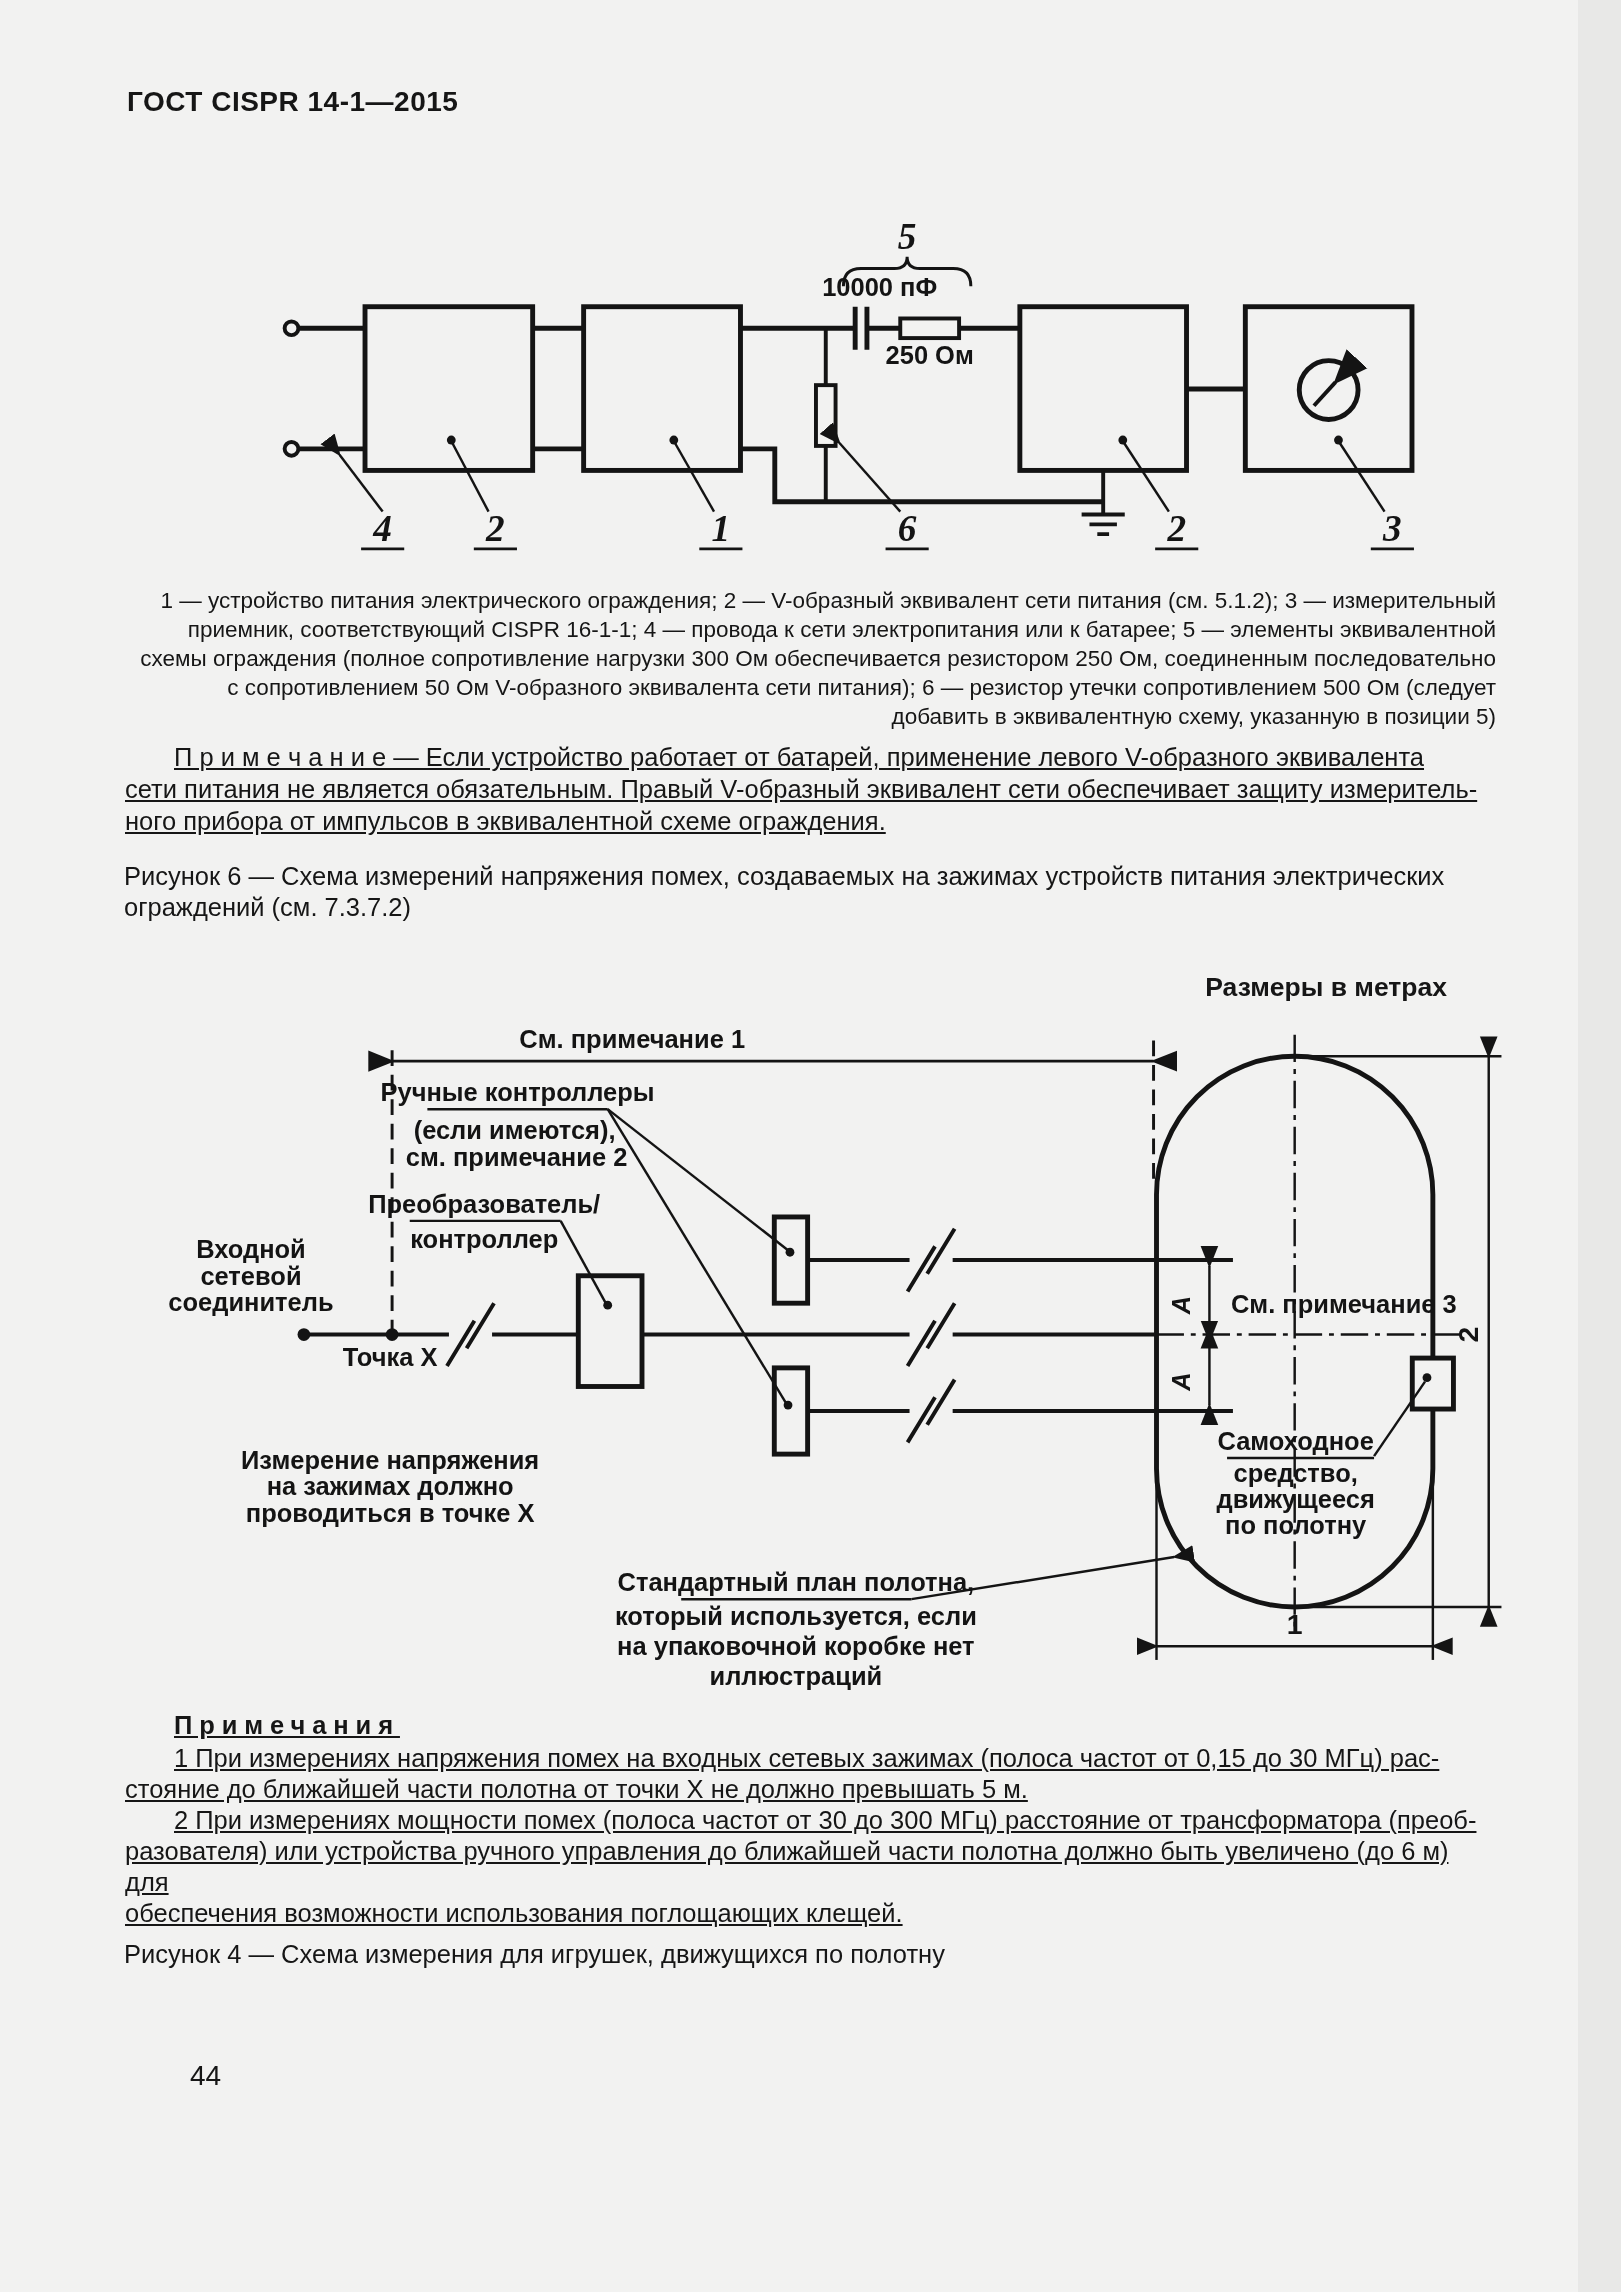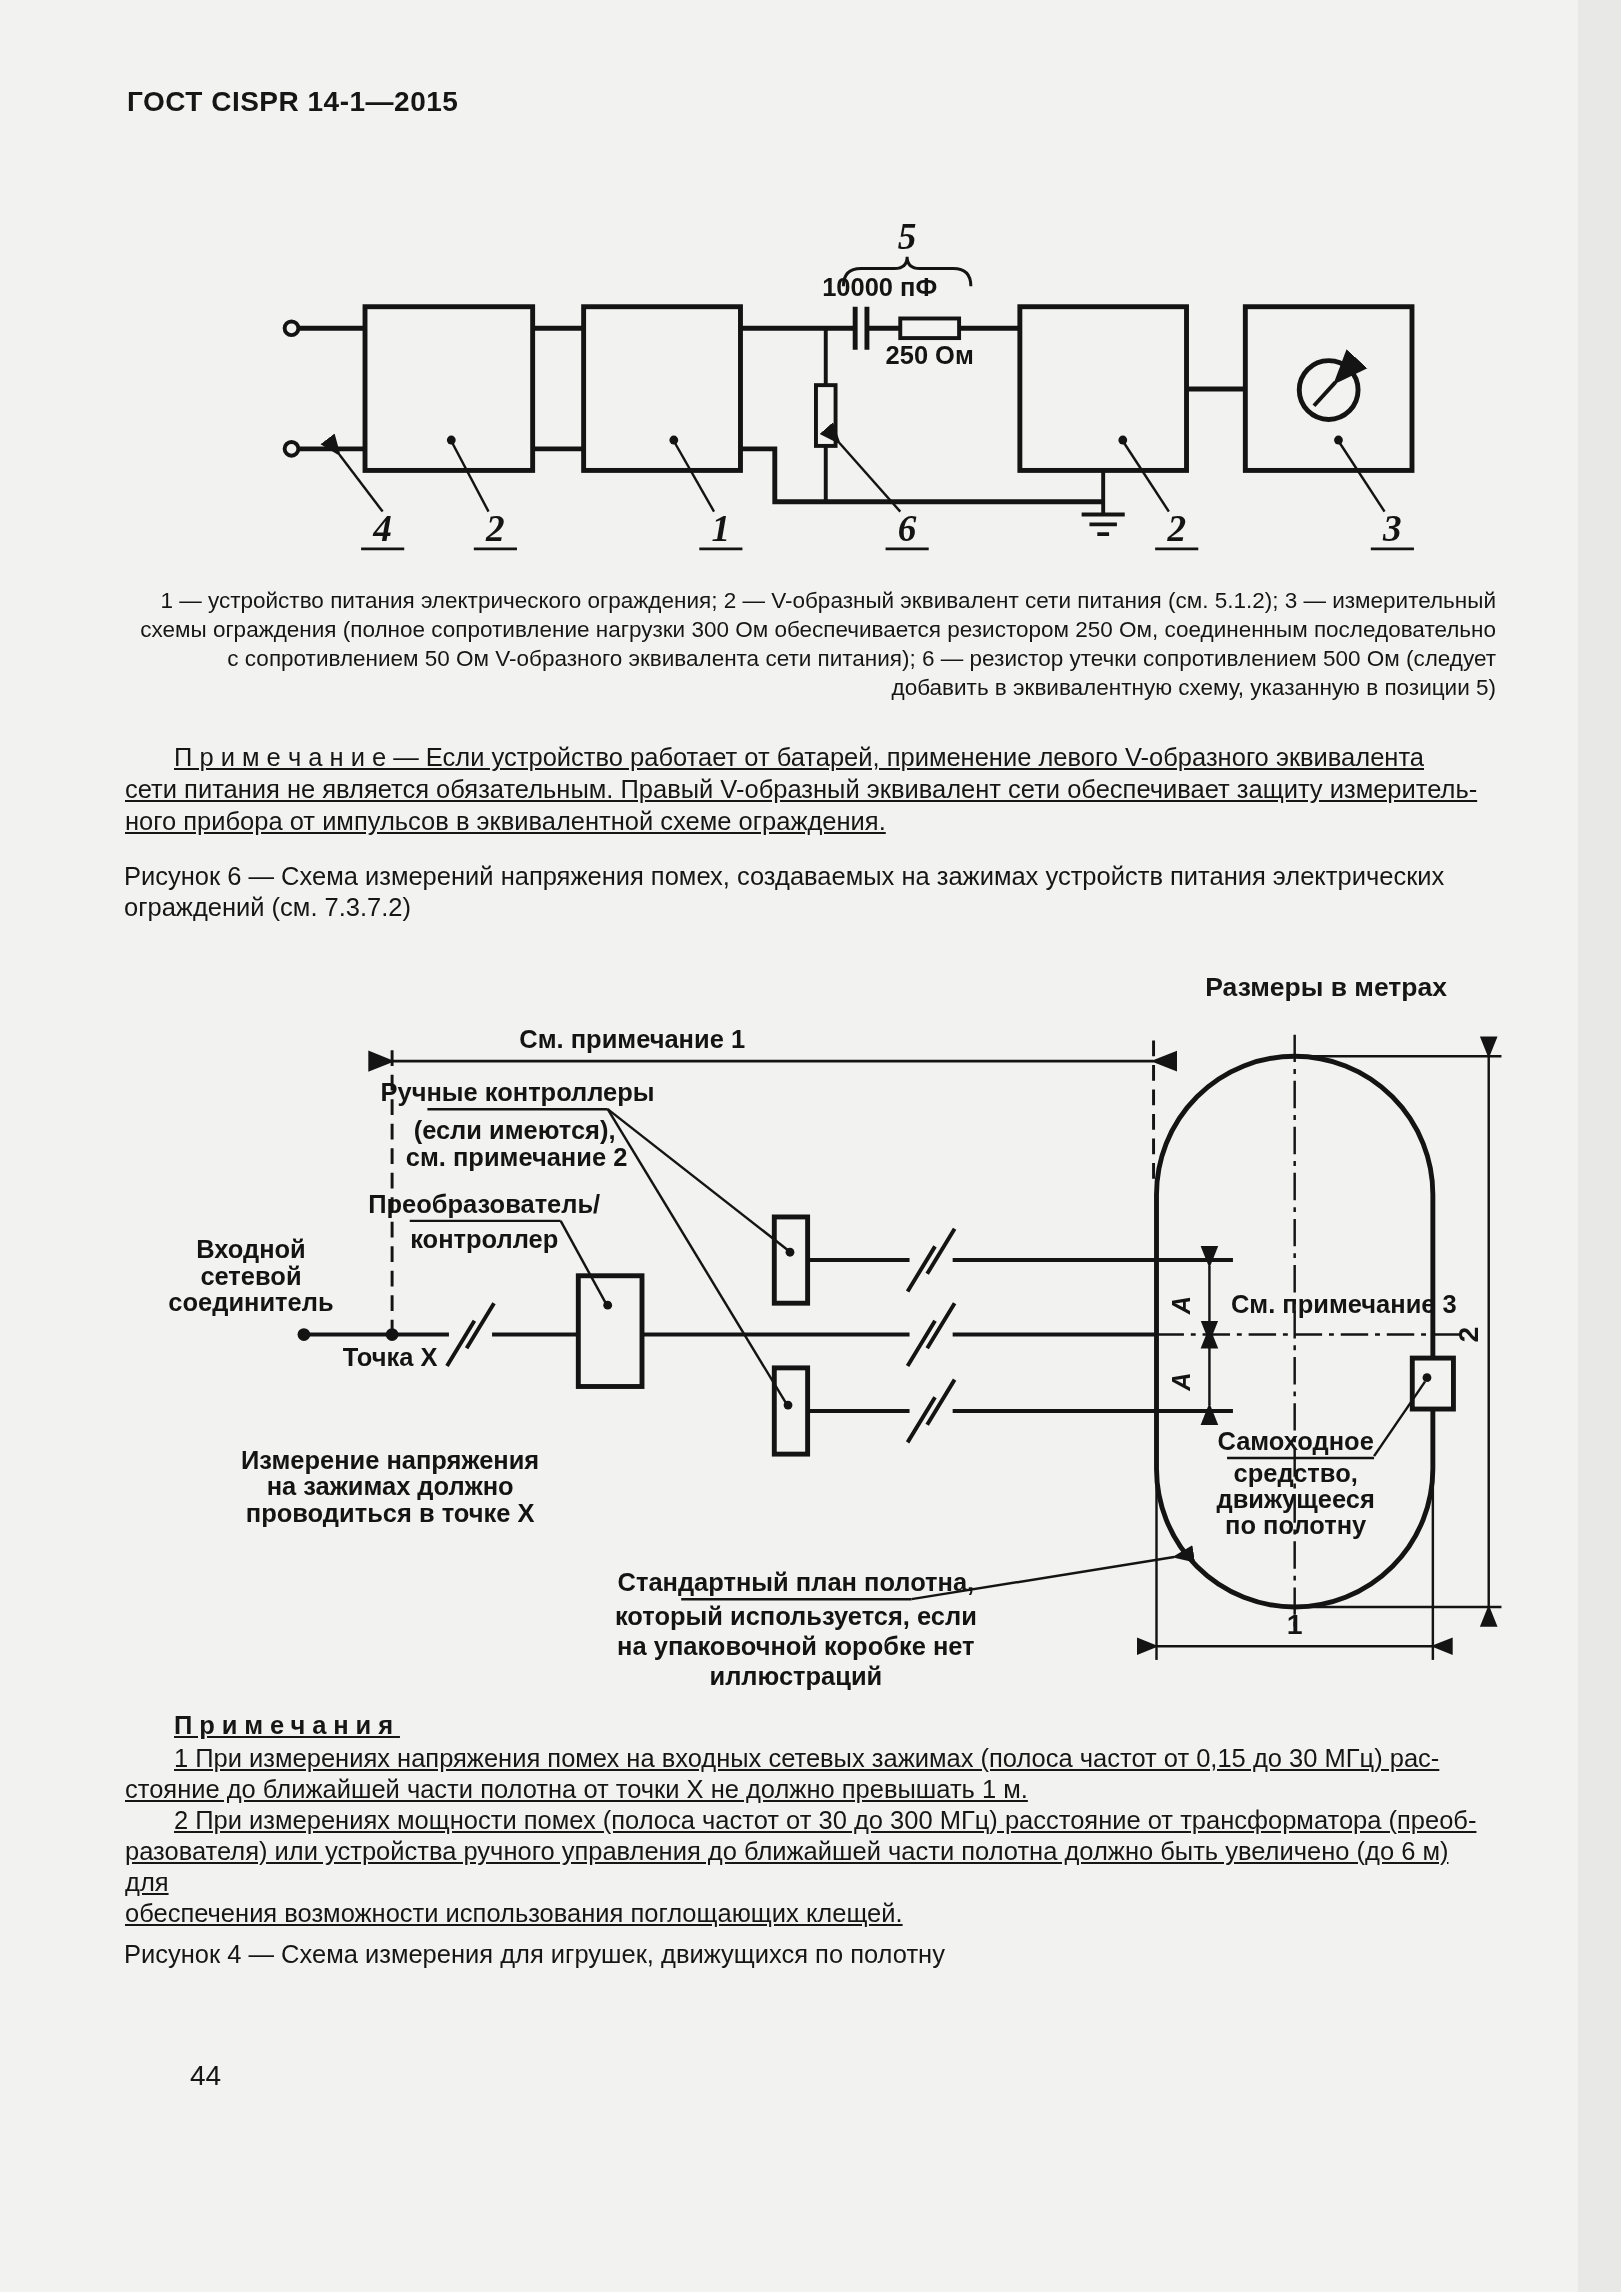--- a/index.html
+++ b/index.html
@@ -83,20 +83,21 @@
     <text class="posnum" x="390" y="552" text-anchor="middle">4</text>
     <text class="posnum" x="505" y="552" text-anchor="middle">2</text>
     <text class="posnum" x="735" y="552" text-anchor="middle">1</text>
     <text class="posnum" x="925" y="552" text-anchor="middle">6</text>
     <text class="posnum" x="1200" y="552" text-anchor="middle">2</text>
     <text class="posnum" x="1420" y="552" text-anchor="middle">3</text>
   </svg>
 
   <div class="legend">
     <div>1 — устройство питания электрического ограждения; 2 — V-образный эквивалент сети питания (см. 5.1.2); 3 — измерительный</div>
+    <div>приемник, соответствующий CISPR 16-1-1; 4 — провода к сети электропитания или к батарее; 5 — элементы эквивалентной</div>
     <div>схемы ограждения (полное сопротивление нагрузки 300 Ом обеспечивается резистором 250 Ом, соединенным последовательно</div>
     <div>с сопротивлением 50 Ом V-образного эквивалента сети питания); 6 — резистор утечки сопротивлением 500 Ом (следует</div>
     <div>добавить в эквивалентную схему, указанную в позиции 5)</div>
   </div>
 
   <div class="bodyblock" style="top:741px">
     <div class="ind">П р и м е ч а н и е  —  Если устройство работает от батарей, применение левого V-образного эквивалента</div>
     <div>сети питания не является обязательным. Правый V-образный эквивалент сети обеспечивает защиту измеритель-</div>
     <div>ного прибора от импульсов в эквивалентной схеме ограждения.</div>
   </div>
@@ -195,21 +196,21 @@
     <text class="dlabel" x="812" y="1720" text-anchor="middle">иллюстраций</text>
     <text class="dlabel" x="1214" y="1332" text-anchor="middle" transform="rotate(-90 1214 1332)" font-style="italic">A</text>
     <text class="dlabel" x="1214" y="1410" text-anchor="middle" transform="rotate(-90 1214 1410)" font-style="italic">A</text>
     <text class="dimnum" x="1500" y="1370" text-anchor="middle" transform="rotate(-90 1500 1362)">2</text>
     <text class="dimnum" x="1321" y="1668" text-anchor="middle">1</text>
   </svg>
 
   <div class="bodyblock notes">
     <div class="notes-title">Примечания</div>
     <div class="ind">1 При измерениях напряжения помех на входных сетевых зажимах (полоса частот от 0,15 до 30 МГц) рас-</div>
-    <div>стояние до ближайшей части полотна от точки X не должно превышать 1 м.</div>
+    <div>стояние до ближайшей части полотна от точки X не должно превышать 5 м.</div>
     <div class="ind">2 При измерениях мощности помех (полоса частот от 30 до 300 МГц) расстояние от трансформатора (преоб-</div>
     <div>разователя) или устройства ручного управления до ближайшей части полотна должно быть увеличено (до 6 м) для</div>
     <div>обеспечения возможности использования поглощающих клещей.</div>
   </div>
 
   <div class="figcap" style="top:1939px">Рисунок 4 — Схема измерения для игрушек, движущихся по полотну</div>
 
   <div class="pagenum">44</div>
 
 </div>

